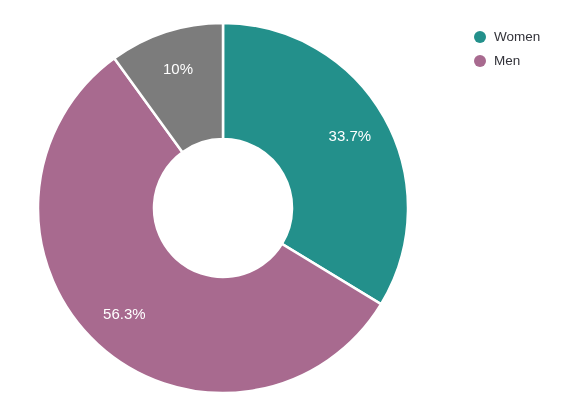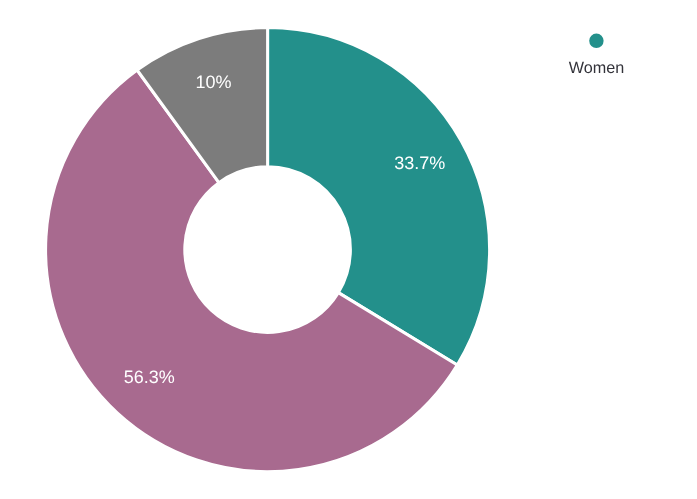--- a/index.html
+++ b/index.html
@@ -37,21 +37,20 @@
     top: 28px;
     display: flex;
     flex-direction: column;
     gap: 7px;
   }
   .legend-item {
     display: flex;
     align-items: center;
     gap: 8px;
     height: 17px;
-    flex-direction: column;
   }
   .legend-dot {
     width: 12px;
     height: 12px;
     border-radius: 50%;
     flex: 0 0 auto;
   }
   .legend-label {
     font-family: "Liberation Sans", sans-serif;
     font-size: 13.5px;
@@ -76,15 +75,19 @@
         <text x="124.36178456185193" y="315.0430570152847" class="slice-label" fill="#ffffff">56.3%</text>
         <text x="178.01948629878262" y="69.56421348807746" class="slice-label" fill="#ffffff">10%</text>
       </g>
   </svg>
 
   <div id="legend">
       <div class="legend-item">
         <span class="legend-dot" style="background: rgb(35, 144, 139);"></span>
         <span class="legend-label">Women</span>
       </div>
+      <div class="legend-item">
+        <span class="legend-dot" style="background: rgb(168, 106, 143);"></span>
+        <span class="legend-label">Men</span>
+      </div>
     </div>
 
 </div>
 
 </body></html>

